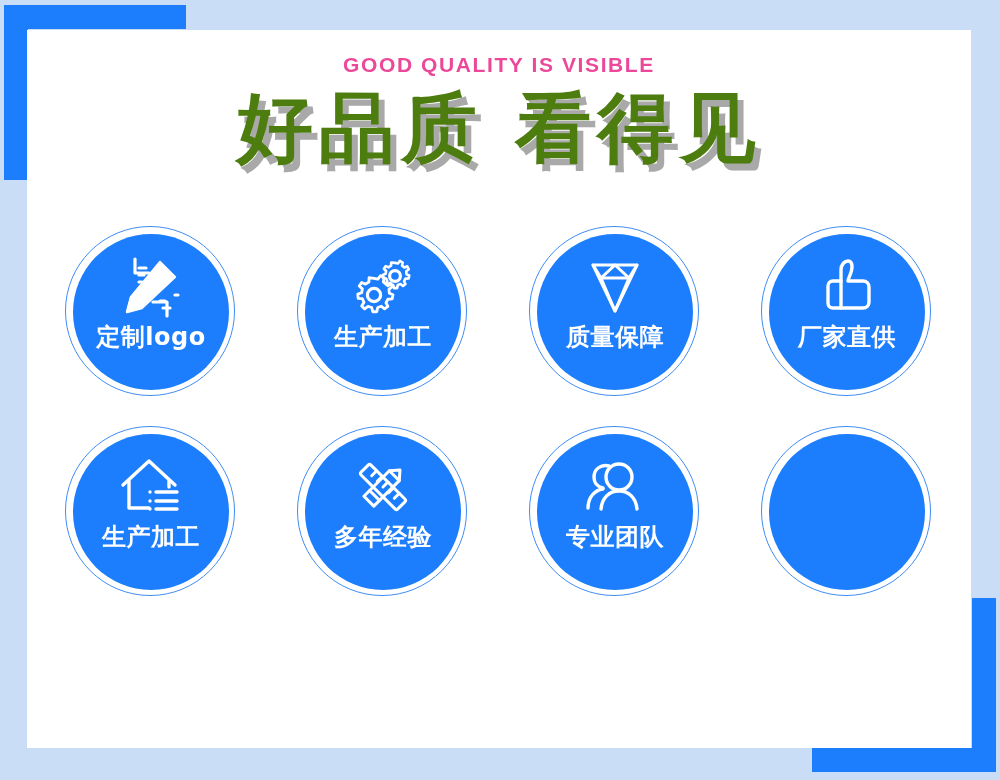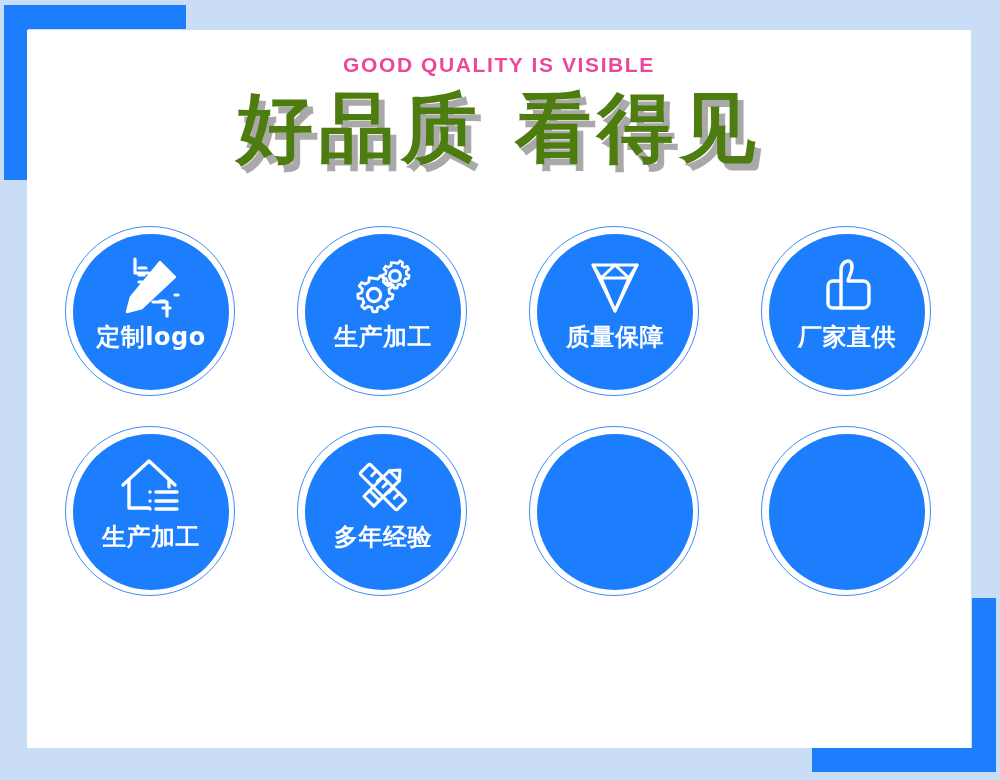--- a/index.html
+++ b/index.html
@@ -312,20 +312,33 @@
                 </g>
               </svg>
             </div>
             <div class="caption">多年经验</div>
           </div>
         </div>
 
         <div class="feature">
           <div class="ring"></div>
           <div class="disc"></div>
+          <div class="inner">
+            <div class="glyph">
+              <svg viewBox="0 0 72 62" fill="none" stroke="#ffffff" stroke-width="3.4" stroke-linecap="round" stroke-linejoin="round">
+
+                <path d="M30 10 C22 8 15 13 15 21 C15 27 19 31 24 32"></path>
+                <path d="M9 52 C9 41 16 34 24 33"></path>
+
+                <circle cx="40" cy="21" r="13"></circle>
+                <path d="M22 53 C23 42 30 35 40 35 C50 35 57 42 58 53"></path>
+              </svg>
+            </div>
+            <div class="caption">专业团队</div>
+          </div>
         </div>
 
         <div class="feature">
           <div class="ring"></div>
           <div class="disc"></div>
         </div>
 
       </div>
 
     </div>

